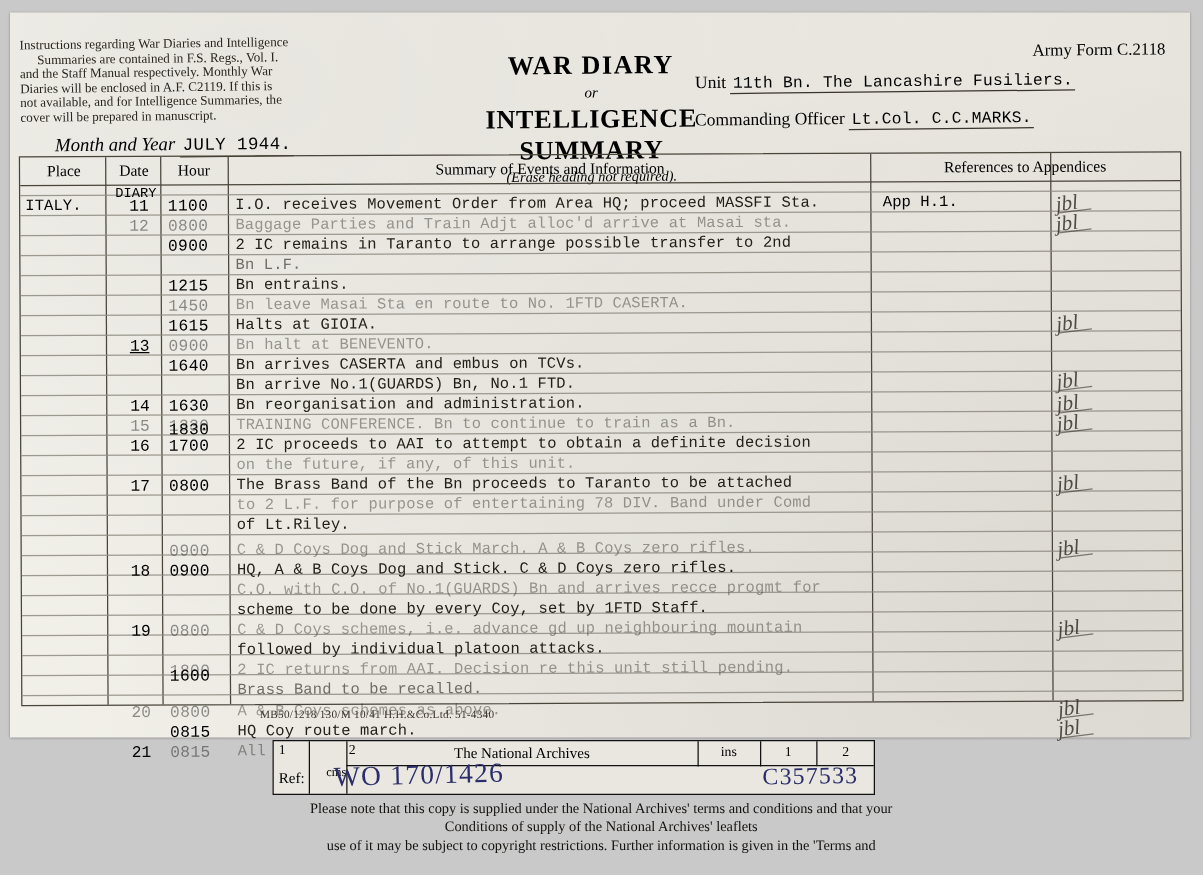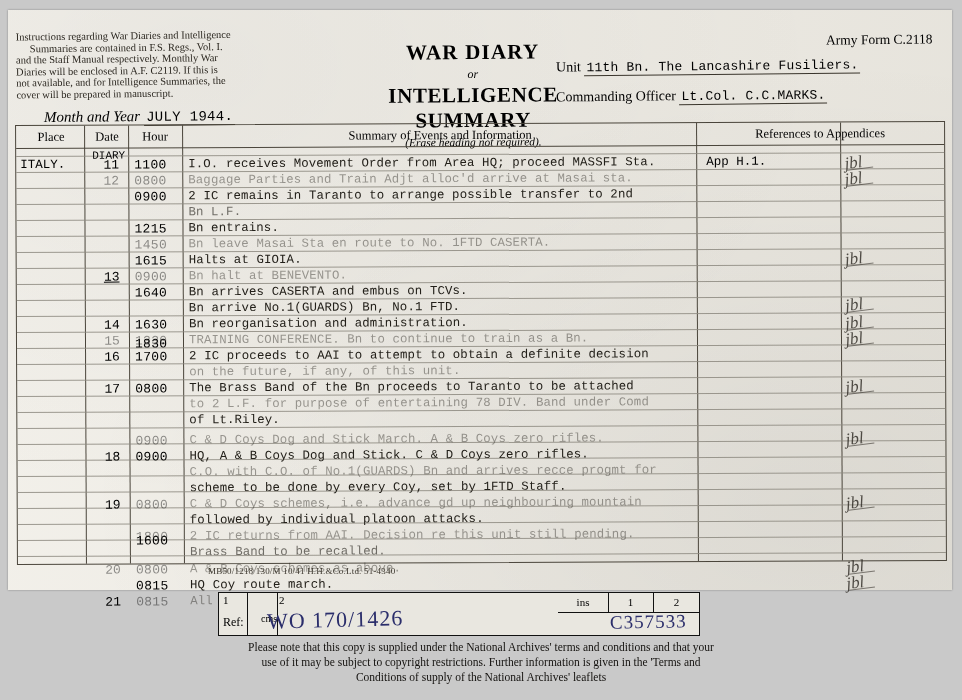--- a/index.html
+++ b/index.html
@@ -587,27 +587,28 @@
   </div>
 
   <div id="archive">
     <div class="seg" id="scale-left">
       <div id="tick-1">1</div>
     </div>
     <div class="seg" id="scale-left2">
       <div id="tick-2">2</div>
     </div>
     <div id="cms-lbl">cms</div>
+    <div id="arch-title">The National Archives</div>
     <div id="arch-ins">ins</div>
     <div id="arch-1">1</div>
     <div id="arch-2">2</div>
     <div id="ref-label">Ref:</div>
     <div id="ref-value">WO 170/1426</div>
     <div id="cat-value">C357533</div>
   </div>
 
   <div id="notice">
     <div>Please note that this copy is supplied under the National Archives' terms and conditions and that your</div>
+    <div>Conditions of supply of the National Archives' leaflets</div>
     <div>use of it may be subject to copyright restrictions. Further information is given in the 'Terms and</div>
-    <div>Conditions of supply of the National Archives' leaflets</div>
   </div>
 
 </div>
 
 </body></html>

